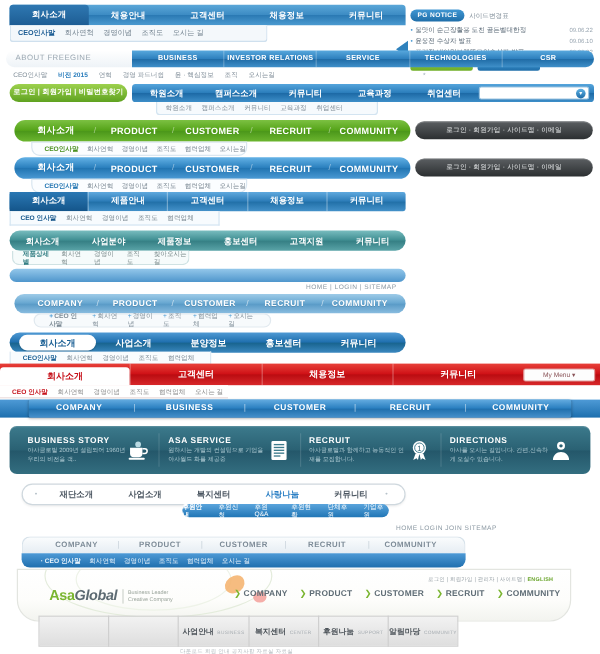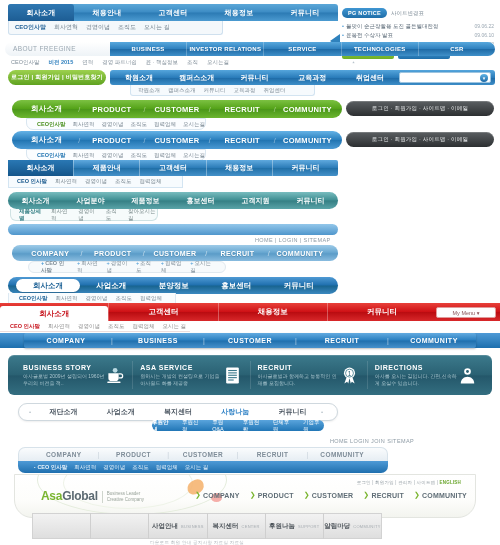--- a/index.html
+++ b/index.html
@@ -278,21 +278,21 @@
     border:1px solid #e4ecdc; border-radius:50%; }
   .asaArc2 { position:absolute; left:48px; top:-18px; width:130px; height:52px;
     border:1px solid #eef3e8; border-radius:50%; }
   .blob1 { position:absolute; left:172px; top:5px; width:17px; height:14px;
     background:#f4b06a; border-radius:60% 40% 55% 45%; transform:rotate(-18deg); opacity:.85; }
   .blob2 { position:absolute; left:196px; top:18px; width:11px; height:9px;
     background:#f3a09a; border-radius:55% 45% 50% 50%; opacity:.85; }
   .asaLogo { position:absolute; left:26px; top:14px; display:flex; align-items:flex-end; gap:4px; }
   .asaLogo .lg { font-size:12px; font-weight:bold; letter-spacing:-.3px; }
   .asaLogo .lg .a { color:#7ab530; }
-  .asaLogo .lg .b { color:#5c6a72; }
+  .asaLogo .lg .b { color:#5c6a72;font-style:italic; }
   .asaLogo .tag { border-left:1px solid #cfd5cd; padding-left:4px; padding-bottom:1px; }
   .asaLogo .tag p { font-size:4.5px; color:#9aa49b; line-height:5.5px; }
   .asaUtil { position:absolute; right:14px; top:5px; font-size:4.5px; color:#9aa3a9; letter-spacing:.2px; }
   .asaUtil .en { color:#6aa52c; font-weight:bold; }
   .asaMenu { position:absolute; right:8px; top:16px; display:flex; gap:10px; }
   .asaMenu .mi { display:flex; align-items:center; font-size:7px; font-weight:bold; color:#5f6d76; letter-spacing:.2px; }
   .asaMenu .mi .ar { color:#7ab530; font-weight:bold; margin-right:2px; font-size:7px; }
 
   
   .grayrow {

